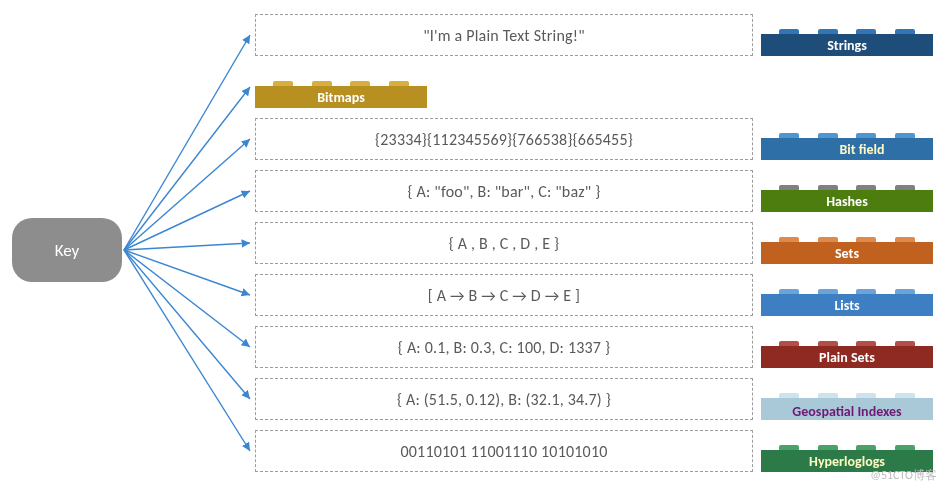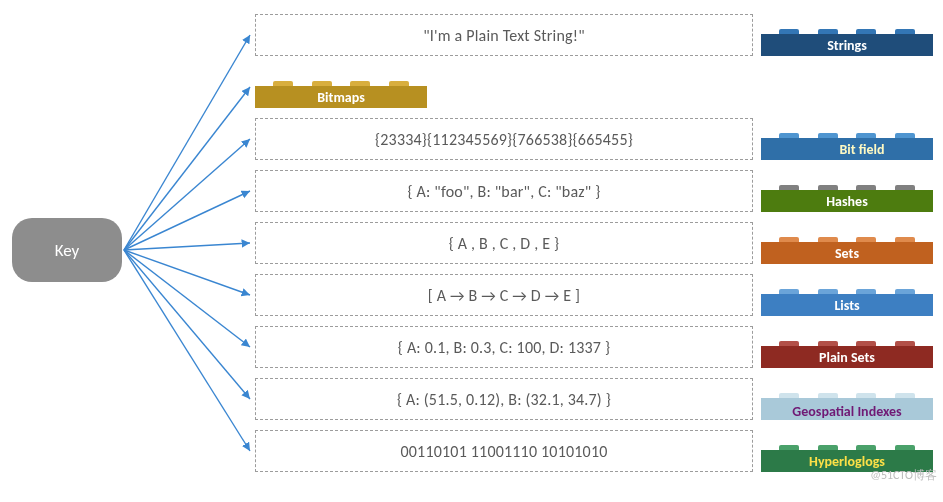--- a/index.html
+++ b/index.html
@@ -265,21 +265,21 @@
         <div class="value-box">
           <span>00110101 11001110 10101010</span>
         </div>
         <div class="type-box">
           <div class="studs">
             <div class="stud" style="background: rgb(74, 161, 106);"></div>
             <div class="stud" style="background: rgb(74, 161, 106);"></div>
             <div class="stud" style="background: rgb(74, 161, 106);"></div>
             <div class="stud" style="background: rgb(74, 161, 106);"></div>
           </div>
-          <div class="body" style="background: rgb(44, 122, 72); color: #fde047;">
+          <div class="body" style="background: rgb(44, 122, 72); color: #fef9c3;">
             <span>Hyperloglogs</span>
           </div>
         </div>
       </div>
     </div>
 </div>
 
 <div class="watermark">@51CTO博客</div>
 
 </body></html>

